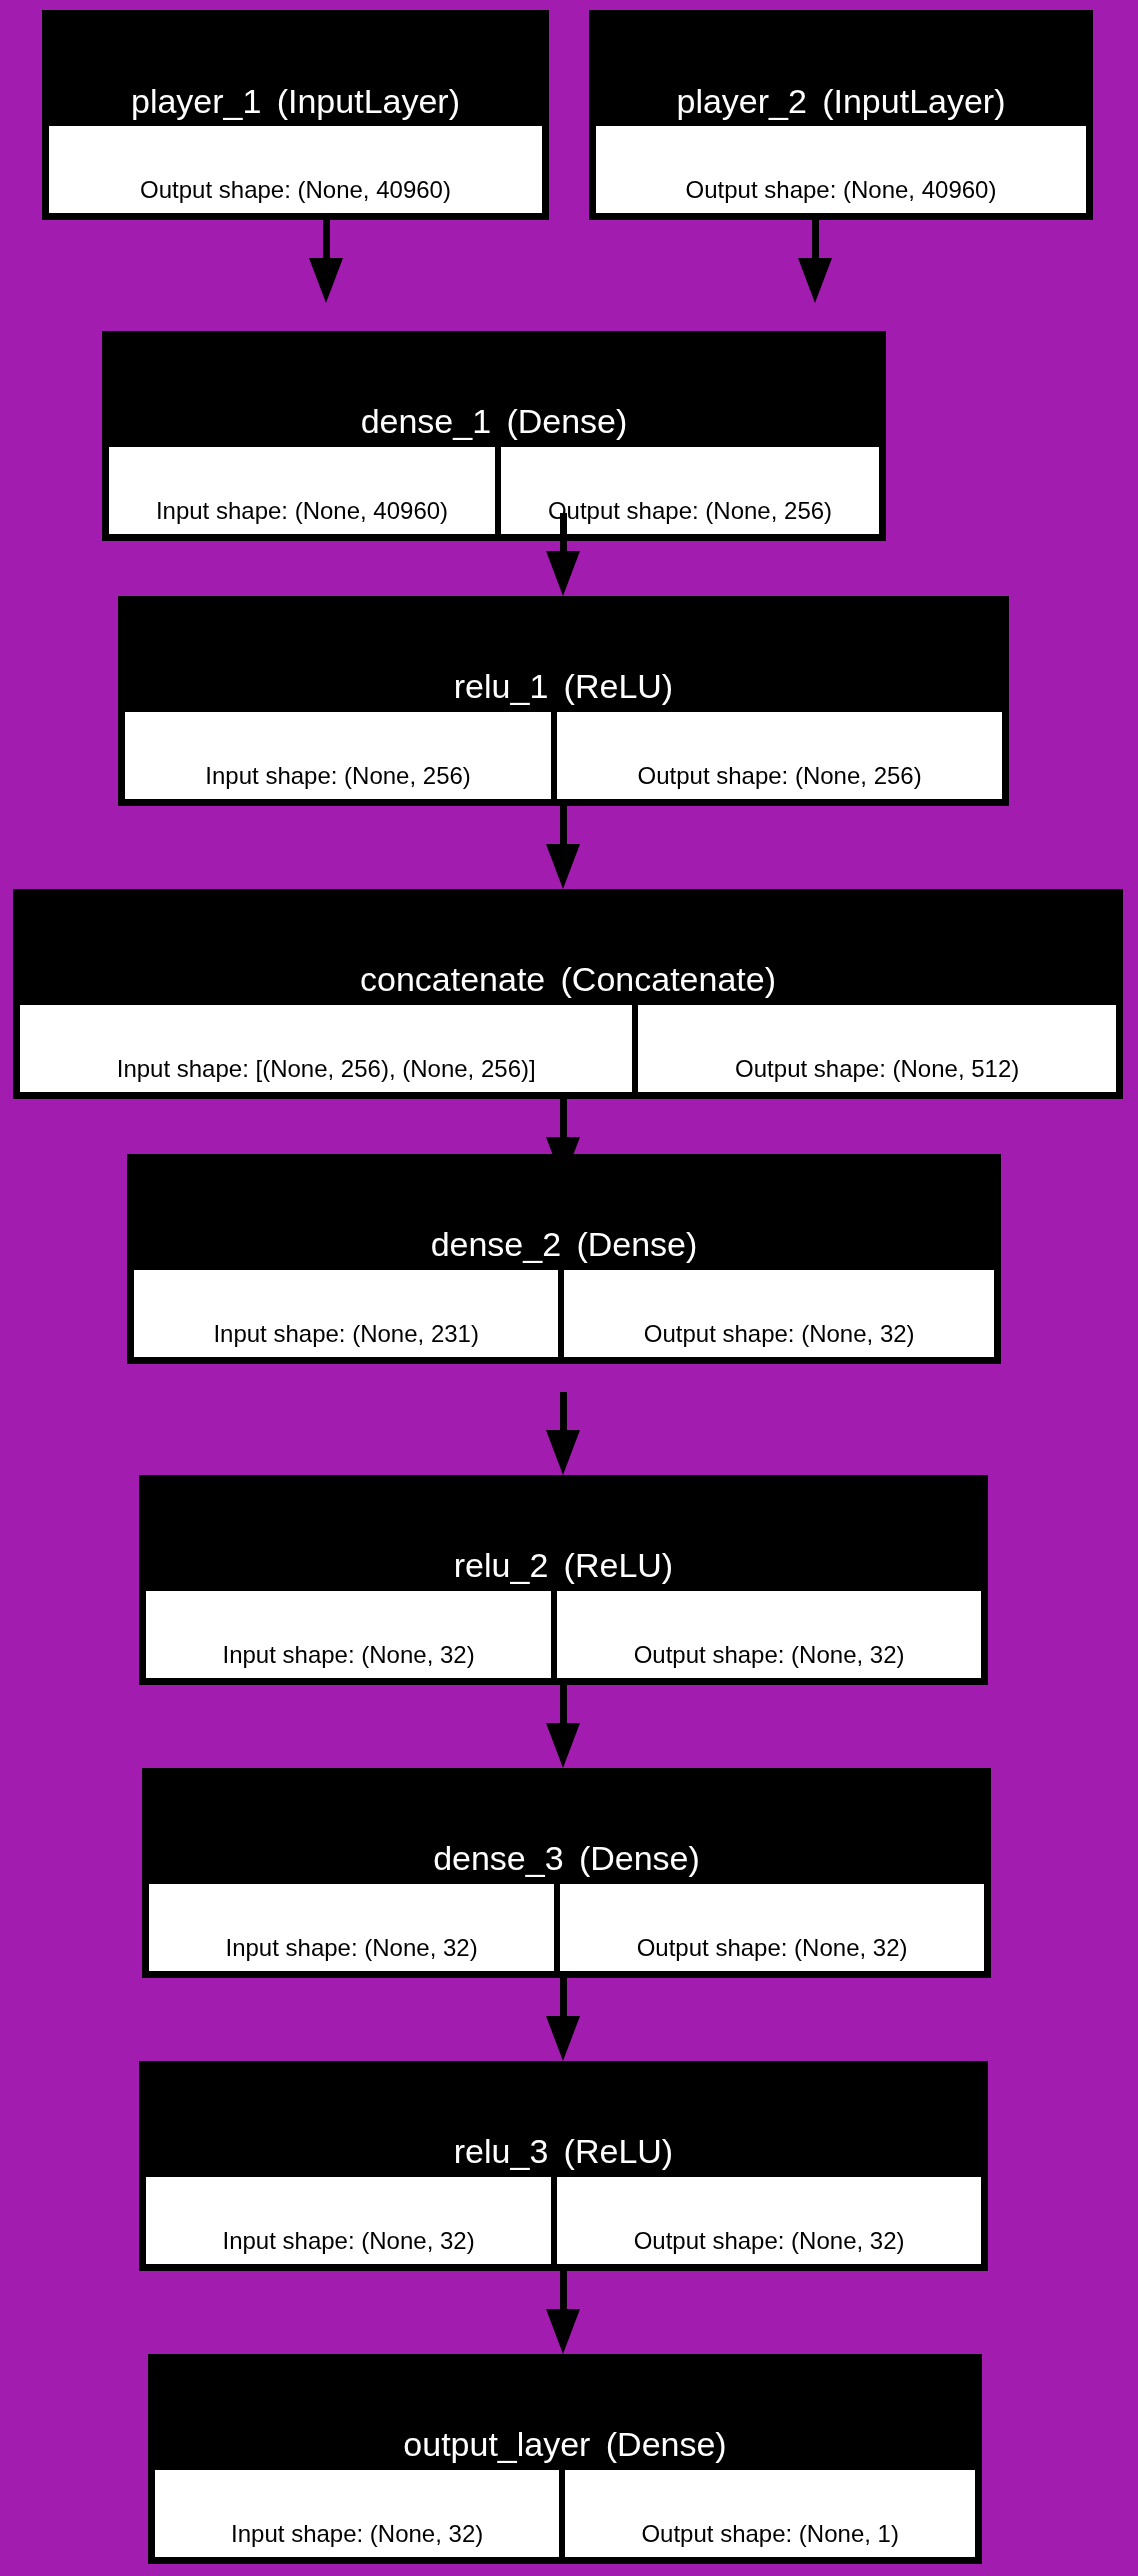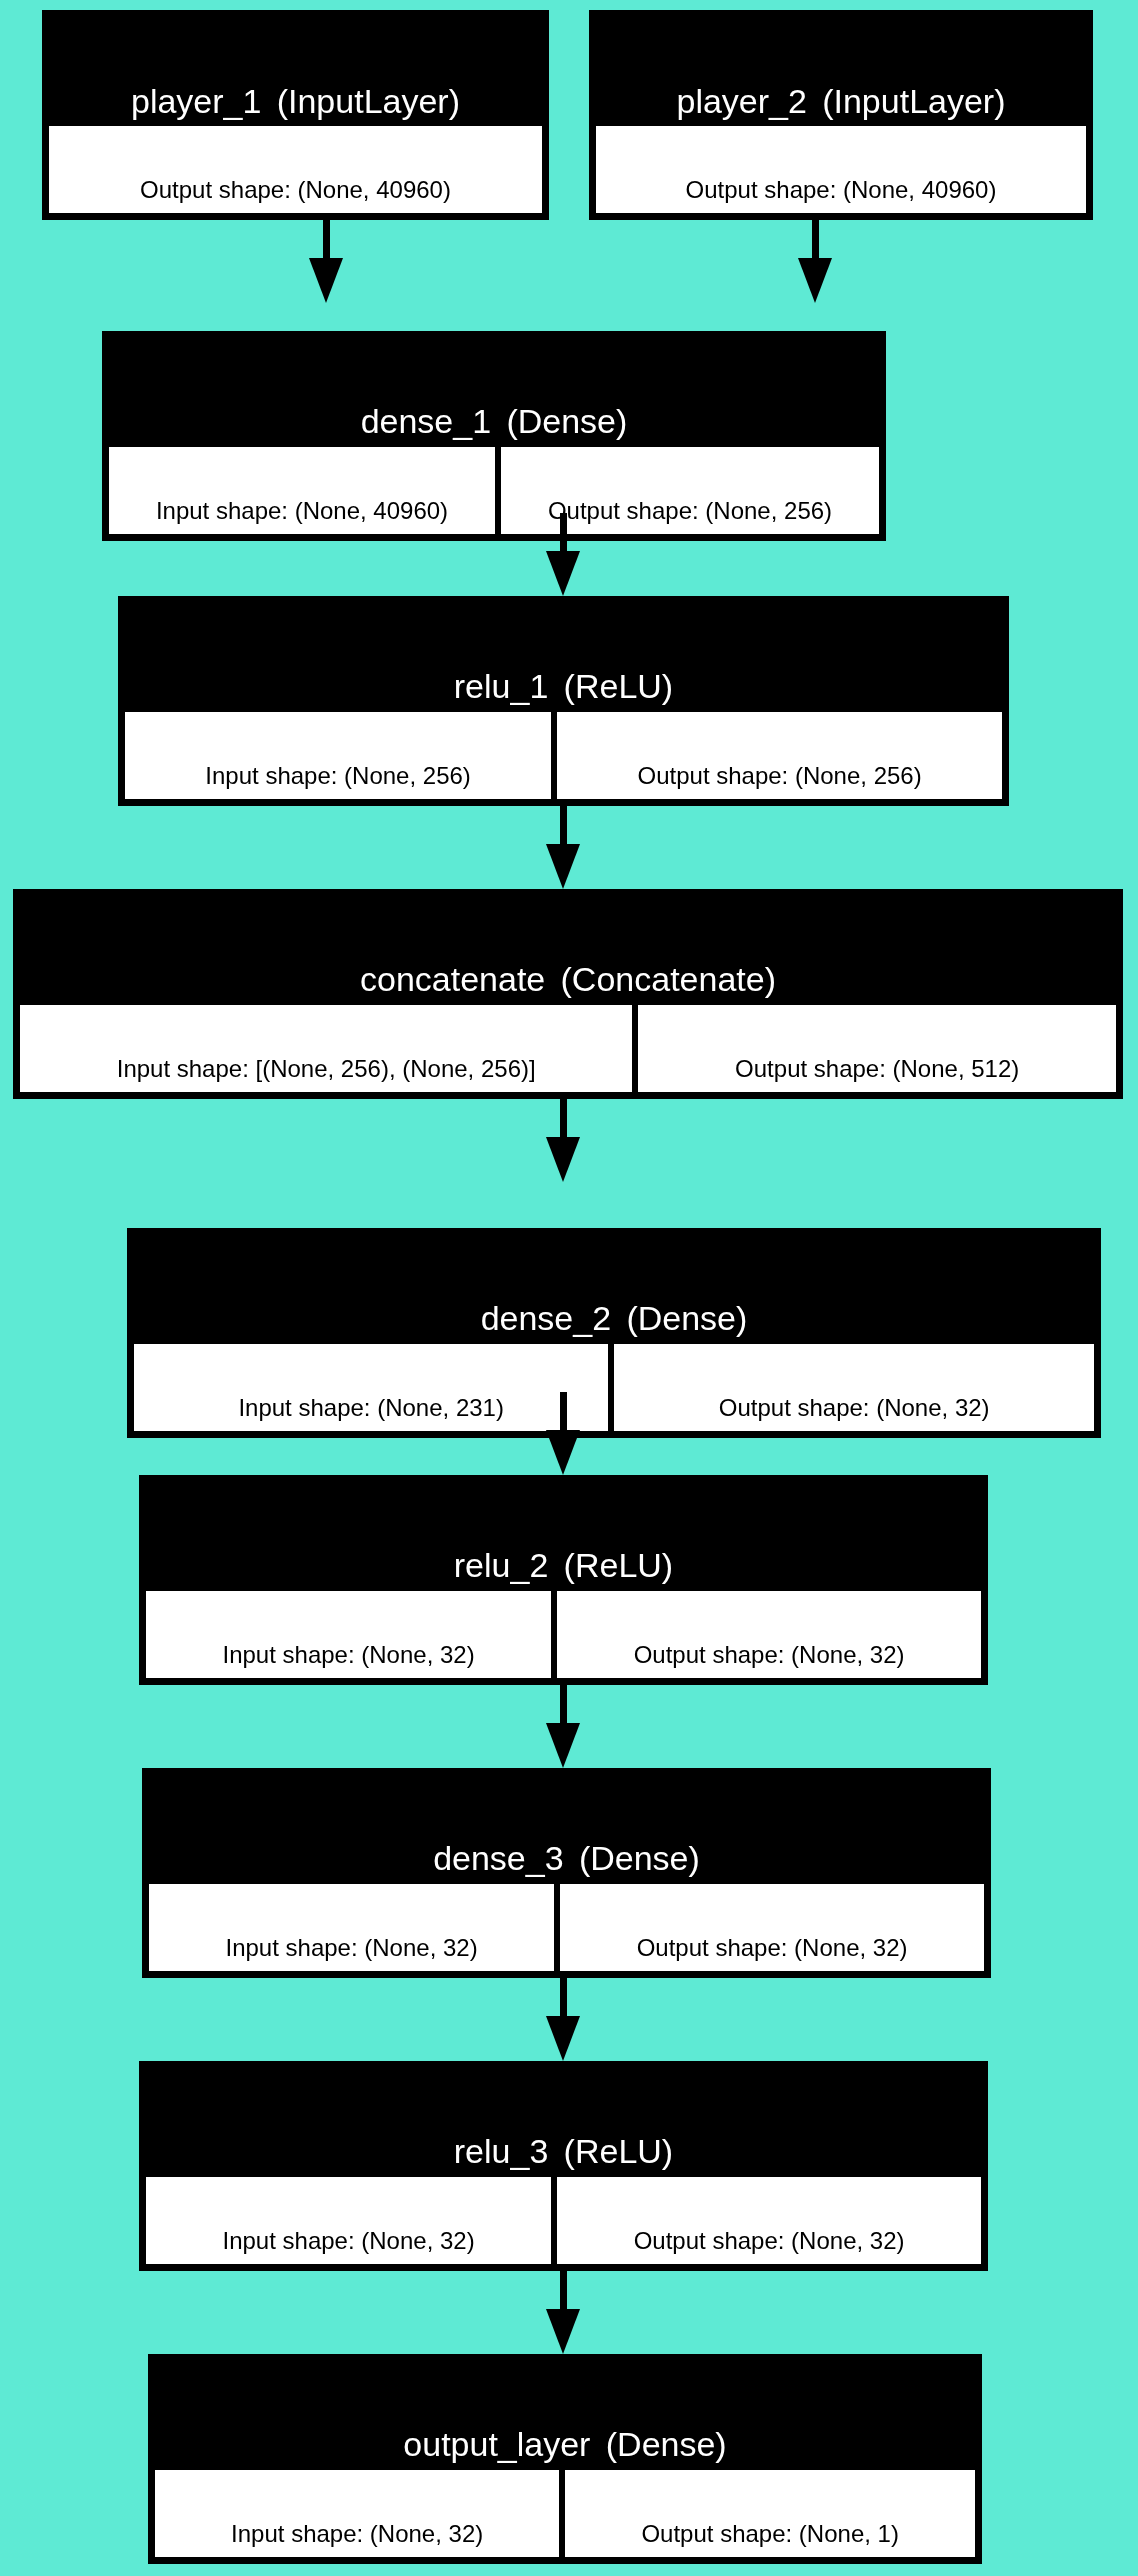--- a/index.html
+++ b/index.html
@@ -5,21 +5,21 @@
   html, body {
     margin: 0;
     padding: 0;
     background: #ffffff;
     font-family: "Liberation Sans", "DejaVu Sans", sans-serif;
   }
   .canvas {
     position: relative;
     width: 1139px;
     height: 2576px;
-    background: #5eead4;
+    background: #a21caf;
     overflow: hidden;
   }
   .node {
     position: absolute;
     box-sizing: border-box;
     height: 210px;
     border: 7px solid #000000;
     background: #000000;
   }
   .hdr {
@@ -156,21 +156,21 @@
       <div class="cell">Input shape: [(None, 256), (None, 256)]</div>
       <div class="cell">Output shape: (None, 512)</div>
     </div>
   </div>
 
   <div class="edge" style="left:546px; top:1099px;">
     <div class="edge-line"></div>
     <div class="edge-head"></div>
   </div>
 
-  <div class="node" style="left:127px; top:1228px; width:974px;">
+  <div class="node" style="left:127px; top:1154px; width:874px;">
     <div class="hdr">
       <span>dense_2</span>
       <span>(Dense)</span>
     </div>
     <div class="cells">
       <div class="cell">Input shape: (None, 231)</div>
       <div class="cell">Output shape: (None, 32)</div>
     </div>
   </div>
 

